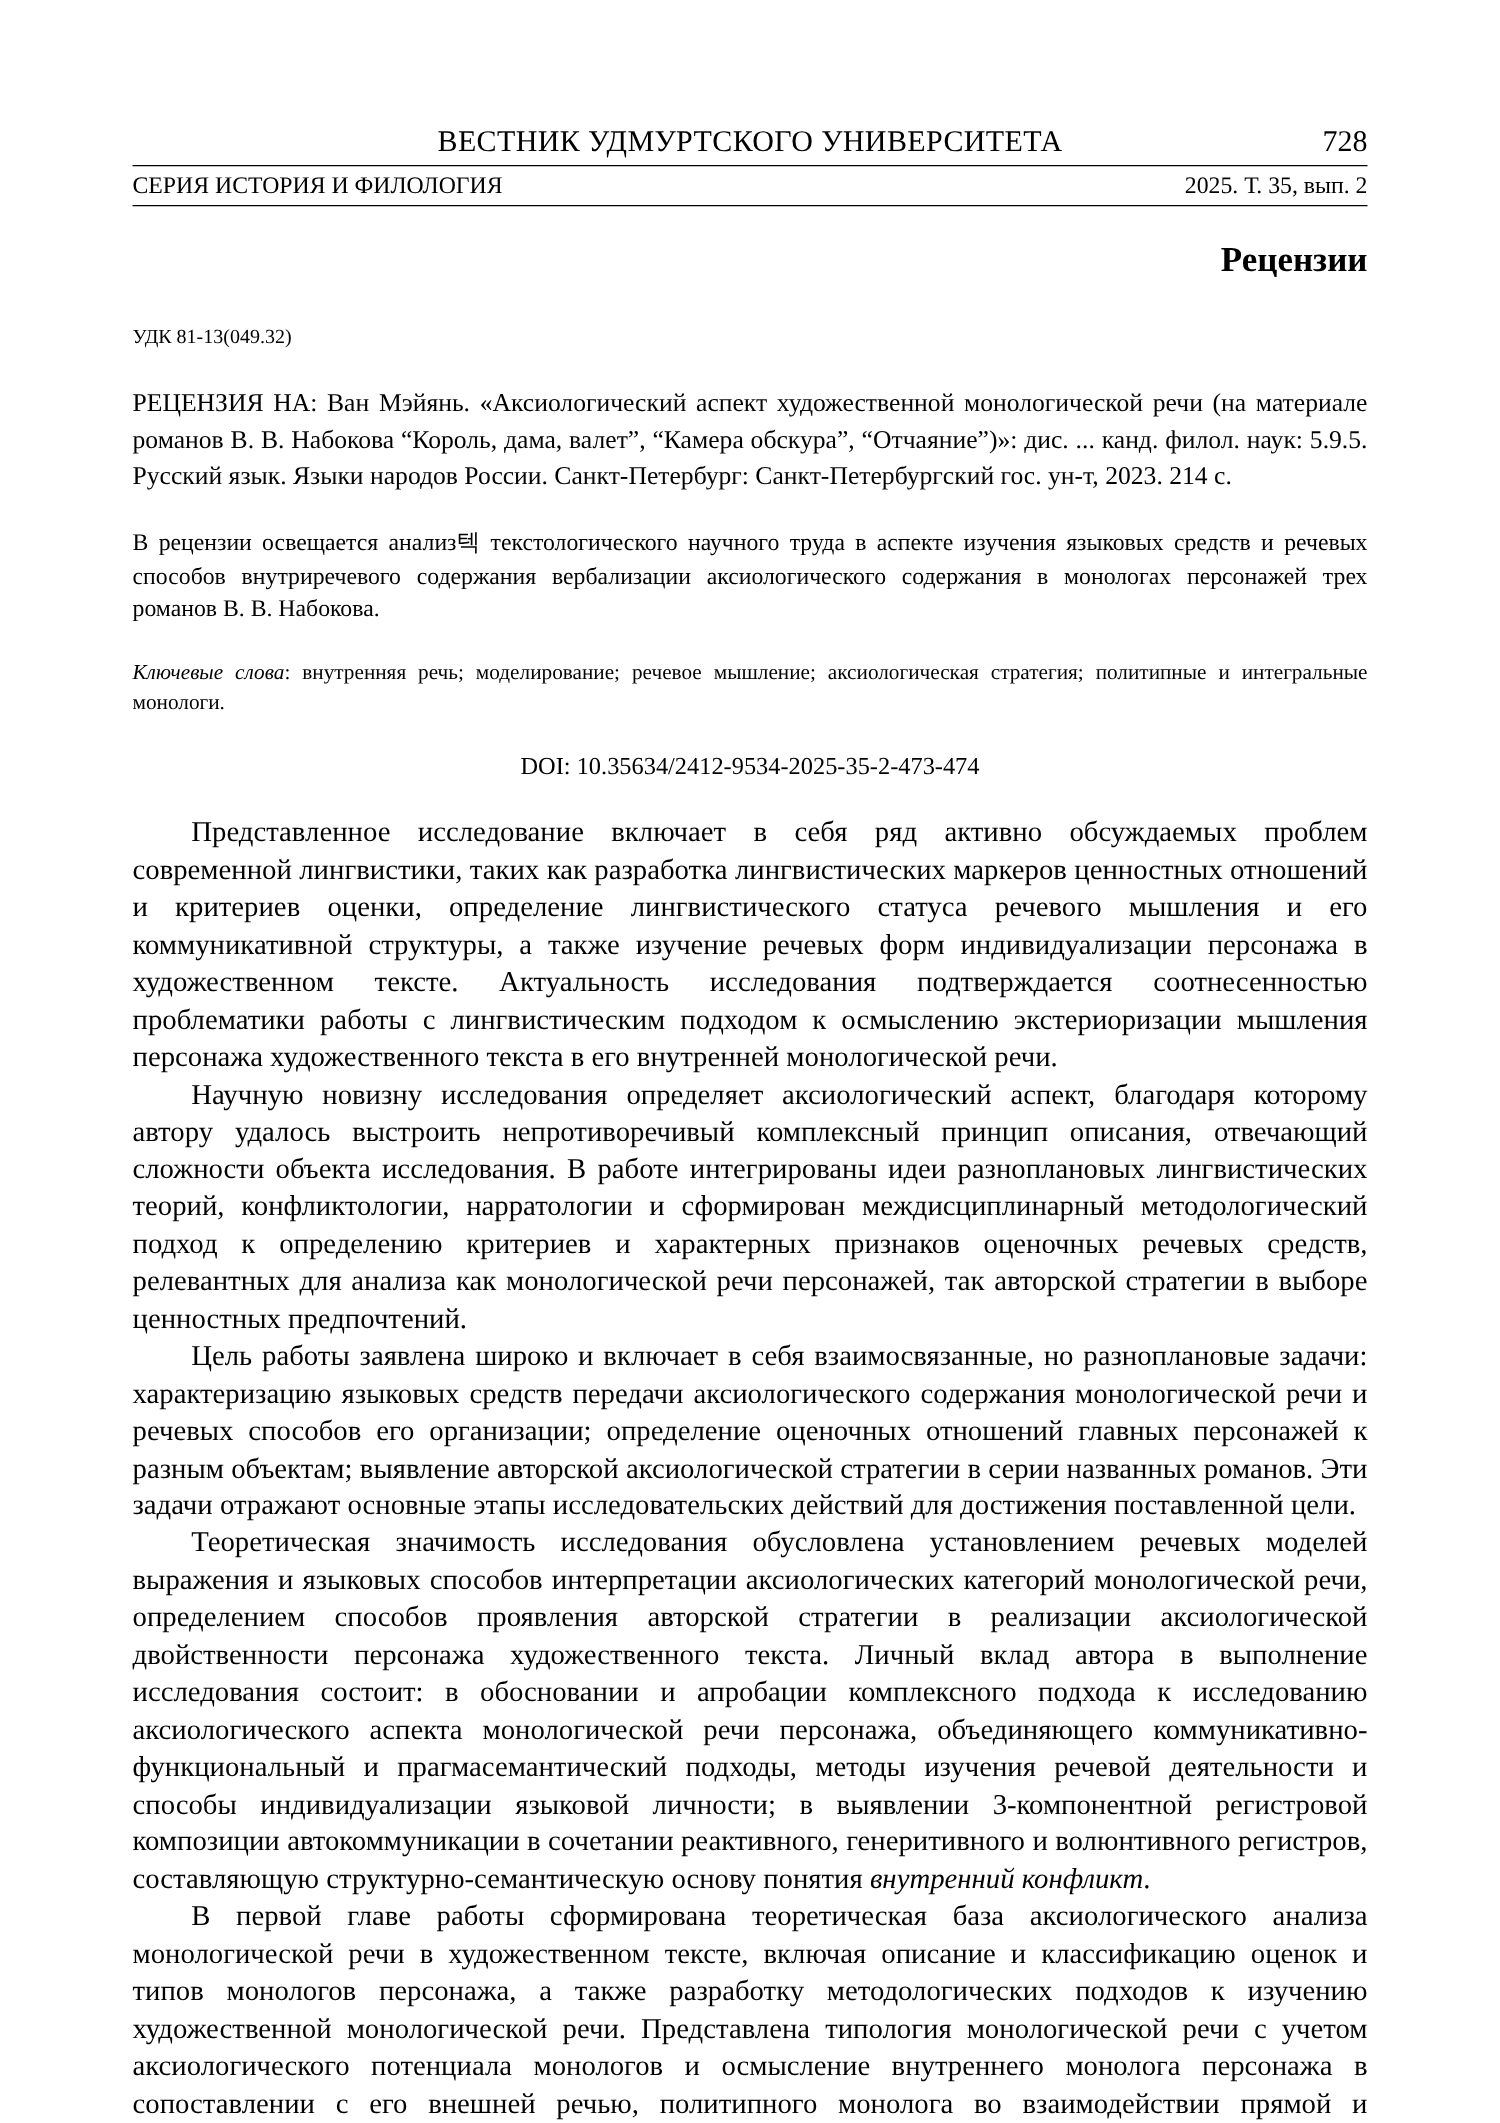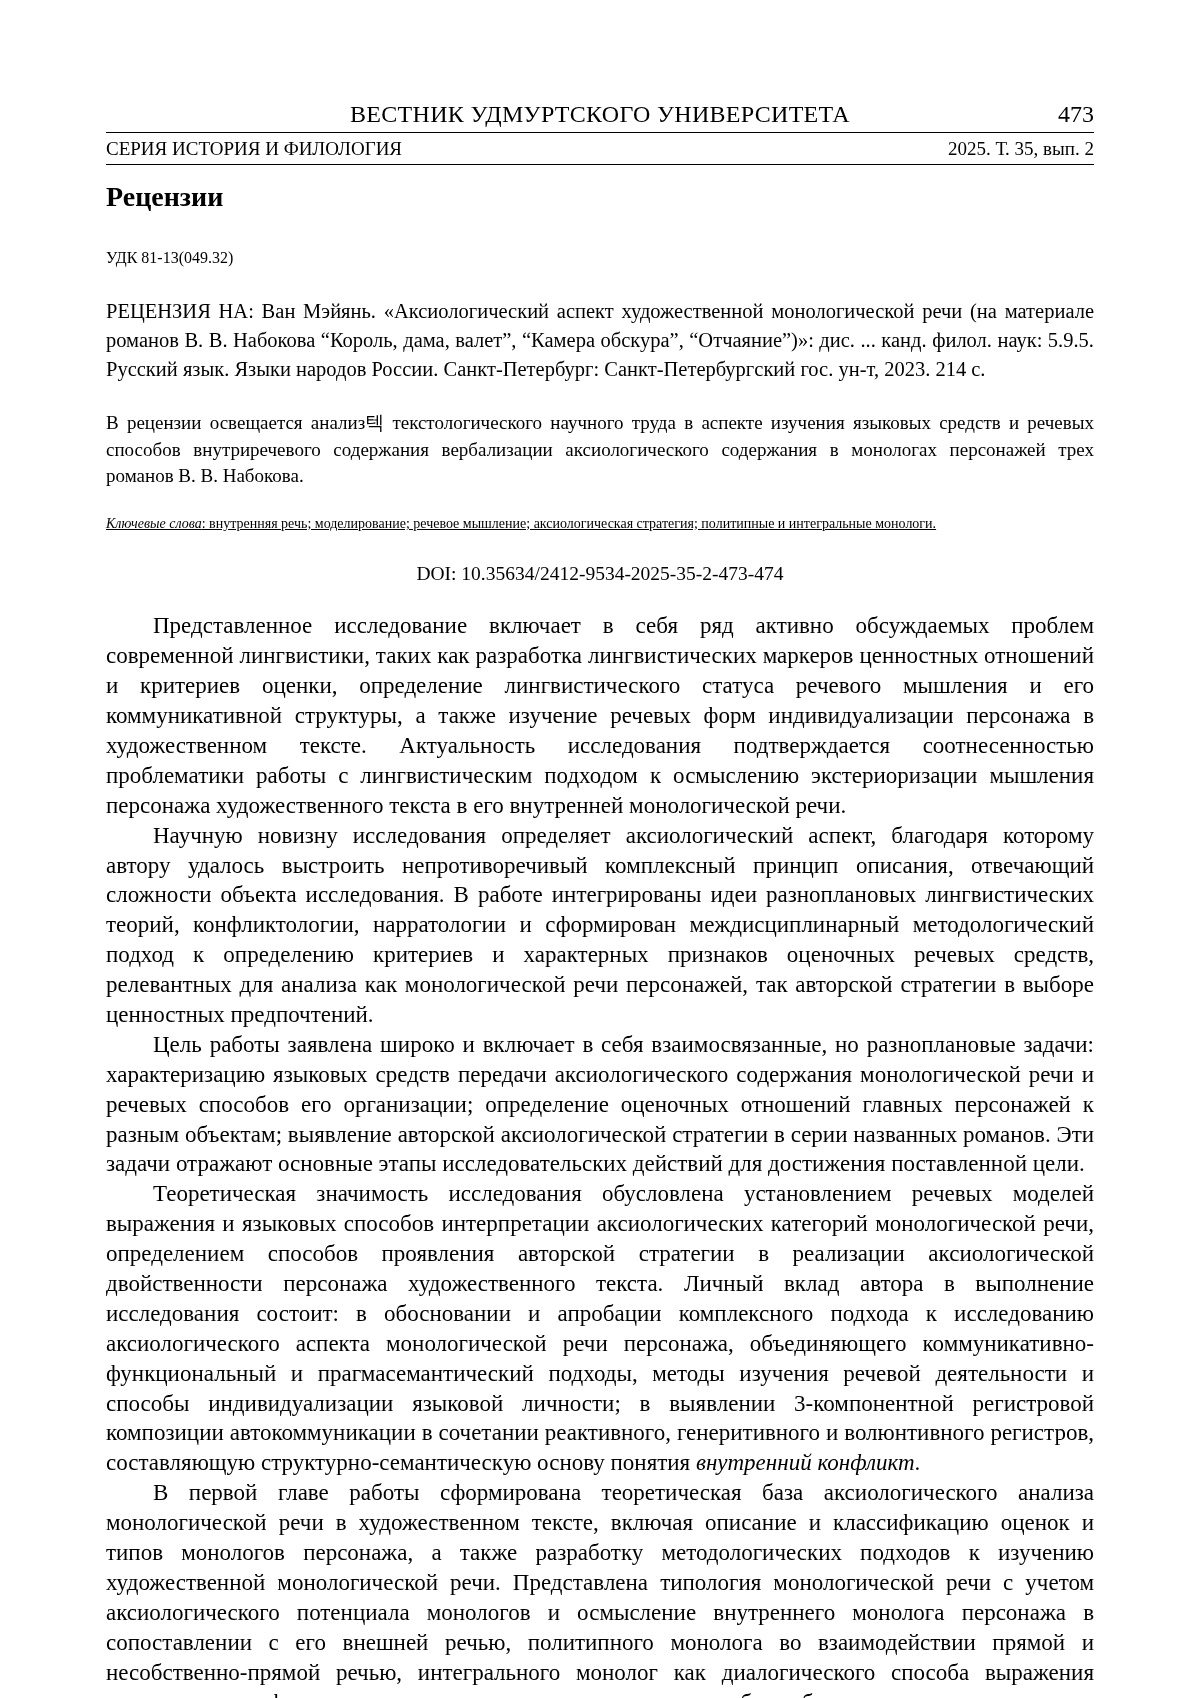--- a/index.html
+++ b/index.html
@@ -30,24 +30,25 @@
   }
   .hdr-row2 {
     display: flex;
     justify-content: space-between;
     align-items: flex-end;
     font-size: 19px;
     line-height: 1.25;
   }
   
   .section-heading {
-    margin-top: 16px;
+    margin-top: 28px;
     font-size: 28px;
     font-weight: bold;
     line-height: 1.15;
+    text-align: right;
   }
   .udc {
     margin-top: 36px;
     font-size: 16px;
   }
   .author {
     margin-top: 32px;
     font-size: 20px;
     font-weight: bold;
     font-style: italic;
@@ -60,24 +61,23 @@
     text-align: justify;
   }
   .abstract {
     margin-top: 26px;
     font-size: 19px;
     line-height: 1.4;
     text-align: justify;
   }
   .keywords {
     margin-top: 24px;
-    font-size: 14px;
+    font-size: 17px;
     line-height: 1.4;
     text-align: justify;
-    text-decoration: underline;
   }
   .doi {
     margin-top: 30px;
     font-size: 19.5px;
     text-align: center;
   }
   
   .article-body {
     margin-top: 26px;
     font-size: 23px;
@@ -91,21 +91,21 @@
 </style>
 </head>
 <body>
 
 <div class="page">
 
   <header>
     <div class="hdr-row1">
       <span class="hdr-spacer"></span>
       <span class="hdr-center">ВЕСТНИК УДМУРТСКОГО УНИВЕРСИТЕТА</span>
-      <span class="hdr-page">473</span>
+      <span class="hdr-page">728</span>
     </div>
     <hr class="hdr-rule">
     <div class="hdr-row2">
       <span>СЕРИЯ ИСТОРИЯ И ФИЛОЛОГИЯ</span>
       <span>2025. Т. 35, вып. 2</span>
     </div>
     <hr class="hdr-rule">
   </header>
 
   <h1 class="section-heading">Рецензии</h1>

